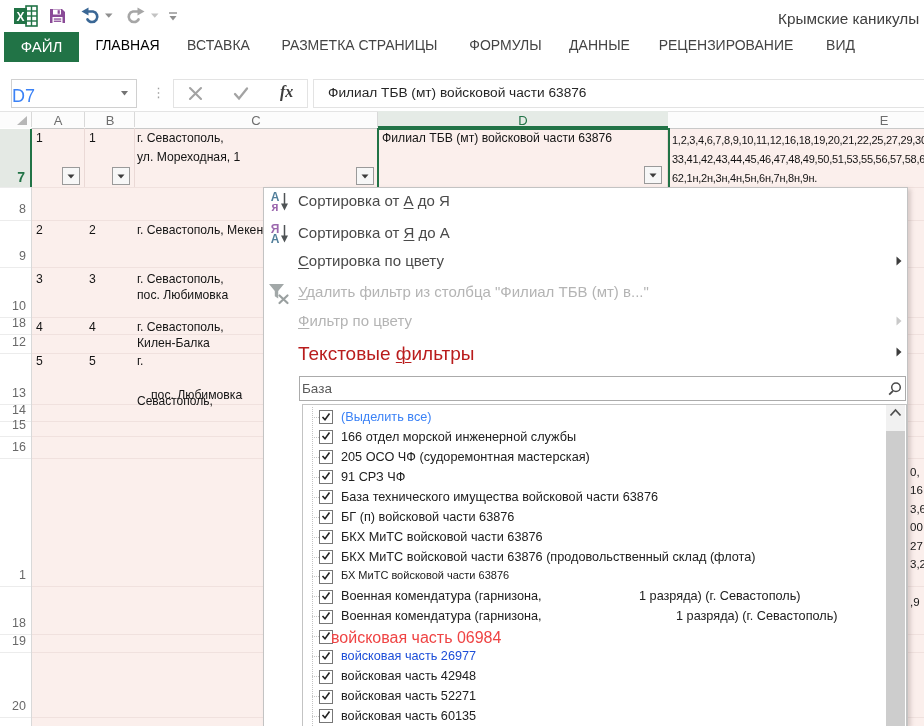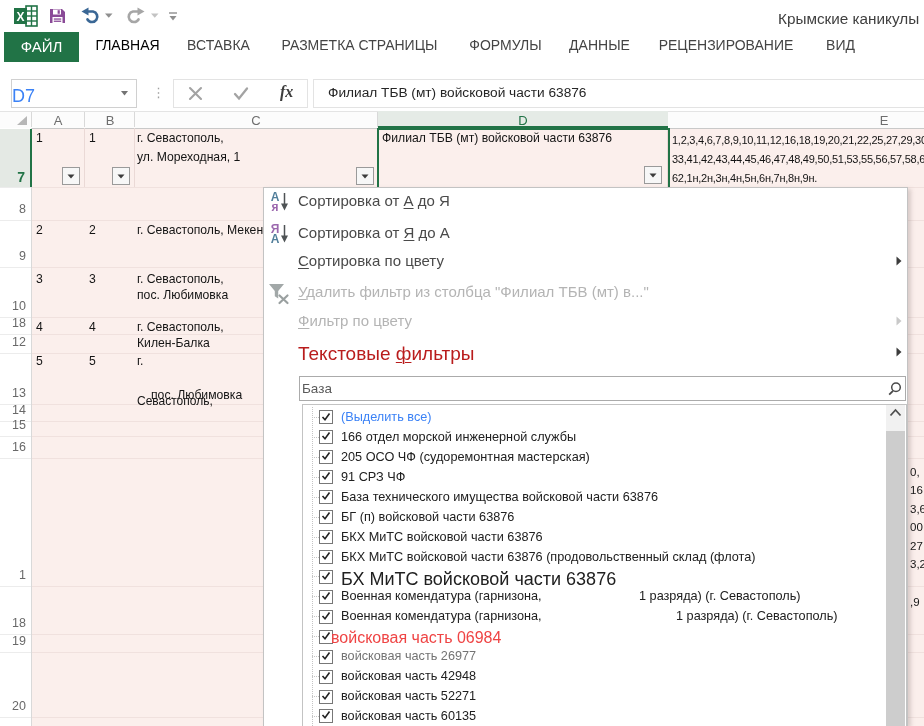--- a/index.html
+++ b/index.html
@@ -265,21 +265,21 @@
 <div class="a" style="left:319px;top:550px;width:12px;height:12px;background:#fff;border:1px solid #777"></div>
 <svg class="a" style="left:321px;top:551px" width="10" height="10" viewBox="0 0 10 10">
     <path d="M1.5 5 L4 7.8 L8.5 1.5" fill="none" stroke="#222" stroke-width="1.6"></path>
   </svg>
 <div class="t" style="left:341px;top:550px;font-size:12.7px;color:#202020">БКХ МиТС войсковой части 63876 (продовольственный склад (флота)</div>
 <div class="a" style="left:312px;top:576px;width:7px;height:1px;border-top:1px dotted #c4c4c4"></div>
 <div class="a" style="left:319px;top:570px;width:12px;height:12px;background:#fff;border:1px solid #777"></div>
 <svg class="a" style="left:321px;top:571px" width="10" height="10" viewBox="0 0 10 10">
     <path d="M1.5 5 L4 7.8 L8.5 1.5" fill="none" stroke="#222" stroke-width="1.6"></path>
   </svg>
-<div class="t" style="left:341px;top:569px;font-size:18px;color:#202020">БХ МиТС войсковой части 63876</div>
+<div class="t" style="left:341px;top:569px;font-size:11px;color:#202020">БХ МиТС войсковой части 63876</div>
 <div class="a" style="left:312px;top:596px;width:7px;height:1px;border-top:1px dotted #c4c4c4"></div>
 <div class="a" style="left:319px;top:590px;width:12px;height:12px;background:#fff;border:1px solid #777"></div>
 <svg class="a" style="left:321px;top:591px" width="10" height="10" viewBox="0 0 10 10">
     <path d="M1.5 5 L4 7.8 L8.5 1.5" fill="none" stroke="#222" stroke-width="1.6"></path>
   </svg>
 <div class="t" style="left:341px;top:589px;font-size:12.7px;color:#202020">Военная комендатура (гарнизона,</div>
 <div class="t" style="left:639px;top:589px;font-size:12.7px;color:#202020">1 разряда) (г. Севастополь)</div>
 <div class="a" style="left:312px;top:616px;width:7px;height:1px;border-top:1px dotted #c4c4c4"></div>
 <div class="a" style="left:319px;top:610px;width:12px;height:12px;background:#fff;border:1px solid #777"></div>
 <svg class="a" style="left:321px;top:611px" width="10" height="10" viewBox="0 0 10 10">
@@ -291,21 +291,21 @@
 <div class="a" style="left:319px;top:630px;width:12px;height:12px;background:#fff;border:1px solid #777"></div>
 <svg class="a" style="left:321px;top:631px" width="10" height="10" viewBox="0 0 10 10">
     <path d="M1.5 5 L4 7.8 L8.5 1.5" fill="none" stroke="#222" stroke-width="1.6"></path>
   </svg>
 <div class="t" style="left:331px;top:629px;font-size:16px;color:#ef4444">войсковая часть 06984</div>
 <div class="a" style="left:312px;top:656px;width:7px;height:1px;border-top:1px dotted #c4c4c4"></div>
 <div class="a" style="left:319px;top:650px;width:12px;height:12px;background:#fff;border:1px solid #777"></div>
 <svg class="a" style="left:321px;top:651px" width="10" height="10" viewBox="0 0 10 10">
     <path d="M1.5 5 L4 7.8 L8.5 1.5" fill="none" stroke="#222" stroke-width="1.6"></path>
   </svg>
-<div class="t" style="left:341px;top:649px;font-size:12.7px;color:#737373">войсковая часть 26977</div>
+<div class="t" style="left:341px;top:649px;font-size:12.7px;color:#1d4ed8">войсковая часть 26977</div>
 <div class="a" style="left:312px;top:676px;width:7px;height:1px;border-top:1px dotted #c4c4c4"></div>
 <div class="a" style="left:319px;top:670px;width:12px;height:12px;background:#fff;border:1px solid #777"></div>
 <svg class="a" style="left:321px;top:671px" width="10" height="10" viewBox="0 0 10 10">
     <path d="M1.5 5 L4 7.8 L8.5 1.5" fill="none" stroke="#222" stroke-width="1.6"></path>
   </svg>
 <div class="t" style="left:341px;top:669px;font-size:12.7px;color:#202020">войсковая часть 42948</div>
 <div class="a" style="left:312px;top:696px;width:7px;height:1px;border-top:1px dotted #c4c4c4"></div>
 <div class="a" style="left:319px;top:690px;width:12px;height:12px;background:#fff;border:1px solid #777"></div>
 <svg class="a" style="left:321px;top:691px" width="10" height="10" viewBox="0 0 10 10">
     <path d="M1.5 5 L4 7.8 L8.5 1.5" fill="none" stroke="#222" stroke-width="1.6"></path>

